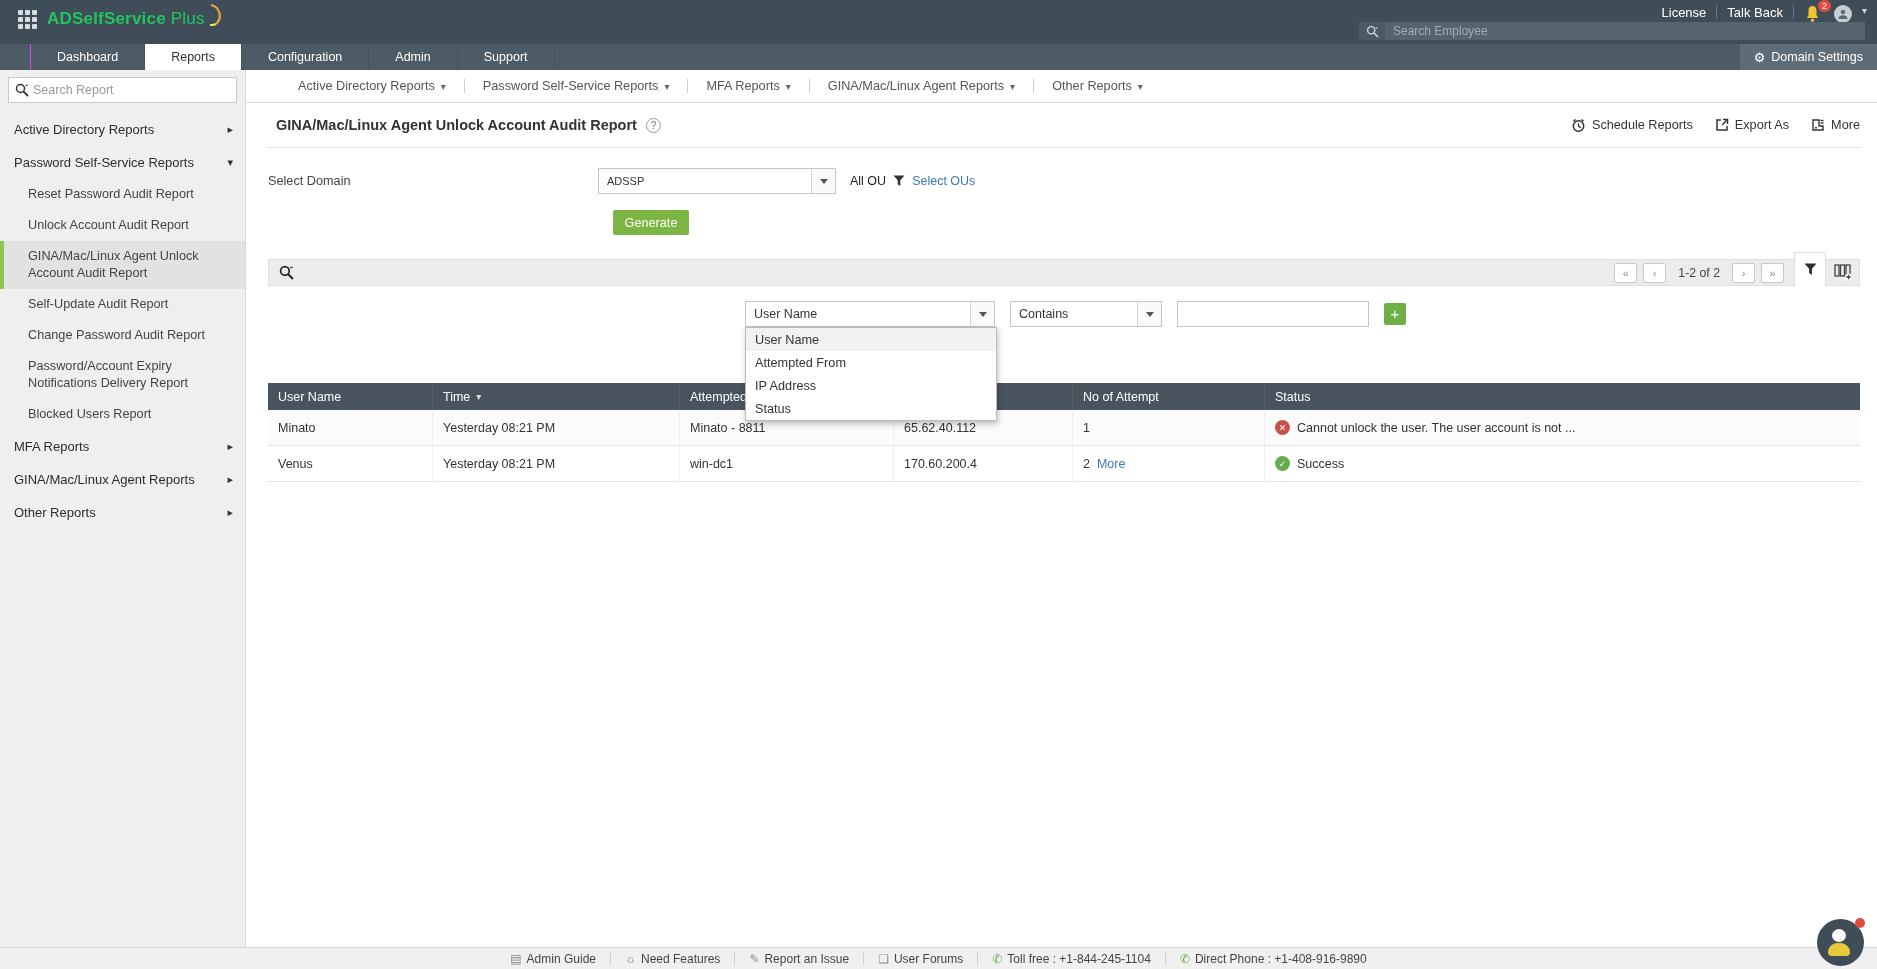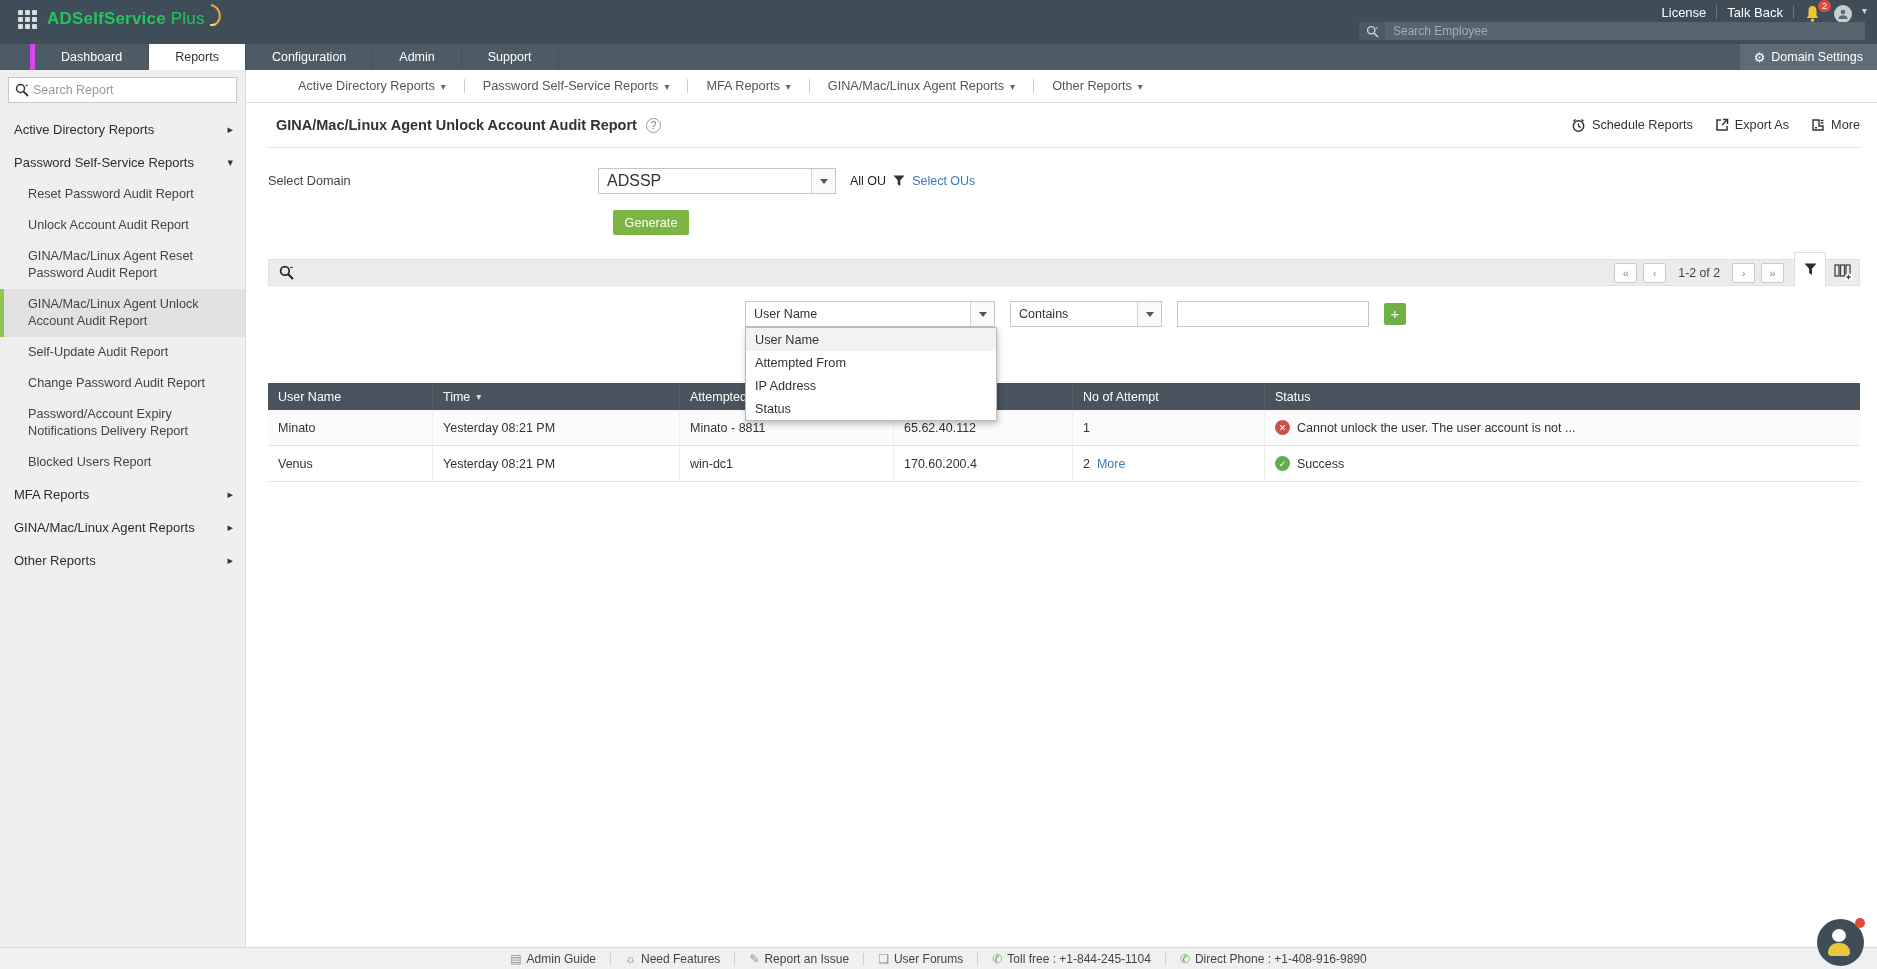--- a/index.html
+++ b/index.html
@@ -22,21 +22,21 @@
   .avatar { width:18px; height:18px; border-radius:50%; background:#c7cdd1; display:flex; align-items:center; justify-content:center; cursor:pointer; }
   .caret { font-size:10px; color:#cfd6da; cursor:pointer; }
   .emp-search { position:absolute; top:22px; right:12px; width:506px; height:18px; background:#57646d; display:flex; align-items:center; }
   .emp-search .icon-zone { width:26px; height:100%; background:#4d5a64; display:flex; align-items:center; justify-content:center; cursor:pointer; }
   .emp-search input { flex:1; background:transparent; border:none; outline:none; color:#e5e9ec; font-size:12px; padding:0 8px; }
   .emp-search input::placeholder { color:#9fadb5; }
 
   
   .tabbar { height:26px; background:#4d5b66; display:flex; align-items:stretch; position:relative; }
   .tab { color:#fff; font-size:12.5px; display:flex; align-items:center; padding:0 26px; cursor:pointer; border-right:1px solid #44525c; }
-  .tab:first-child { border-left:5px solid #d946ef; margin-left:30px; }
+  .tab:first-child { border-left:1px solid #d946ef; margin-left:30px; }
   .tab.active { background:#fff; color:#333; }
   .dom-settings { margin-left:auto; background:#5e6c77; color:#fff; display:flex; align-items:center; gap:6px; padding:0 14px; cursor:pointer; font-size:12.5px; }
   .dom-settings .g { font-size:13px; }
 
   
   .split { display:flex; height:877px; }
 
   
   .sidebar { width:246px; background:#efefef; border-right:1px solid #d9d9d9; flex-shrink:0; overflow:hidden; }
   .side-search { margin:7px 8px 10px 8px; height:26px; background:#fff; border:1px solid #c9c9c9; display:flex; align-items:center; }
@@ -59,21 +59,21 @@
   .title-row { display:flex; align-items:center; height:44px; padding-left:8px; }
   .page-title { font-size:14.5px; font-weight:bold; color:#333; }
   .help { width:15px; height:15px; border:1px solid #999; border-radius:50%; color:#777; font-size:10px; display:inline-flex; align-items:center; justify-content:center; margin-left:9px; cursor:pointer; }
   .title-actions { margin-left:auto; display:flex; align-items:center; gap:22px; color:#333; }
   .t-act { display:flex; align-items:center; gap:6px; cursor:pointer; font-size:12.7px; }
   .hr { border-top:1px solid #e2e2e2; }
 
   .form { margin-top:20px; }
   .frow { display:flex; align-items:center; margin-bottom:13px; }
   .flabel { width:330px; text-align:left; color:#444; padding-right:15px; font-size:12.7px; }
-  .selbox { width:238px; height:26px; border:1px solid #c6c6c6; background:#fff; display:flex; align-items:center; justify-content:space-between; cursor:pointer; font-size:16px; }
+  .selbox { width:238px; height:26px; border:1px solid #c6c6c6; background:#fff; display:flex; align-items:center; justify-content:space-between; cursor:pointer; font-size:11px; }
   .selbox .val { padding-left:8px; color:#333; }
   .selbox .arr { width:24px; height:100%; border-left:1px solid #d6d6d6; background:#fafafa; display:flex; align-items:center; justify-content:center; }
   .tri { width:0; height:0; border-left:4px solid transparent; border-right:4px solid transparent; border-top:5px solid #555; }
   .ou-zone { display:flex; align-items:center; margin-left:14px; gap:7px; }
   .ou-label { color:#222; }
   .link { color:#3c79b8; cursor:pointer; }
   .period-box { width:238px; height:26px; border:1px solid #c6c6c6; background:#f7f7f7; display:flex; align-items:center; }
   .period-box input { flex:1; border:none; outline:none; background:transparent; padding:0 8px; color:#333; font-size:12.7px; }
   .period-box input::placeholder { color:#9a9a9a; }
   .cal-btn { width:24px; height:24px; background:#49535d; color:#fff; display:flex; align-items:center; justify-content:center; font-size:13px; cursor:pointer; }
@@ -214,21 +214,20 @@
     <div class="nav-cat">
       <span>Active Directory Reports</span>
       <span class="chev">▸</span>
     </div>
     <div class="nav-cat">
       <span>Password Self-Service Reports</span>
       <span class="chev">▾</span>
     </div>
     <div class="nav-sub">Reset Password Audit Report</div>
     <div class="nav-sub">Unlock Account Audit Report</div>
-    <div class="nav-sub">GINA/Mac/Linux Agent Reset Password Audit Report</div>
     <div class="nav-sub sel">GINA/Mac/Linux Agent Unlock Account Audit Report</div>
     <div class="nav-sub">Self-Update Audit Report</div>
     <div class="nav-sub">Change Password Audit Report</div>
     <div class="nav-sub">Password/Account Expiry Notifications Delivery Report</div>
     <div class="nav-sub">Blocked Users Report</div>
     <div class="nav-cat">
       <span>MFA Reports</span>
       <span class="chev">▸</span>
     </div>
     <div class="nav-cat">

